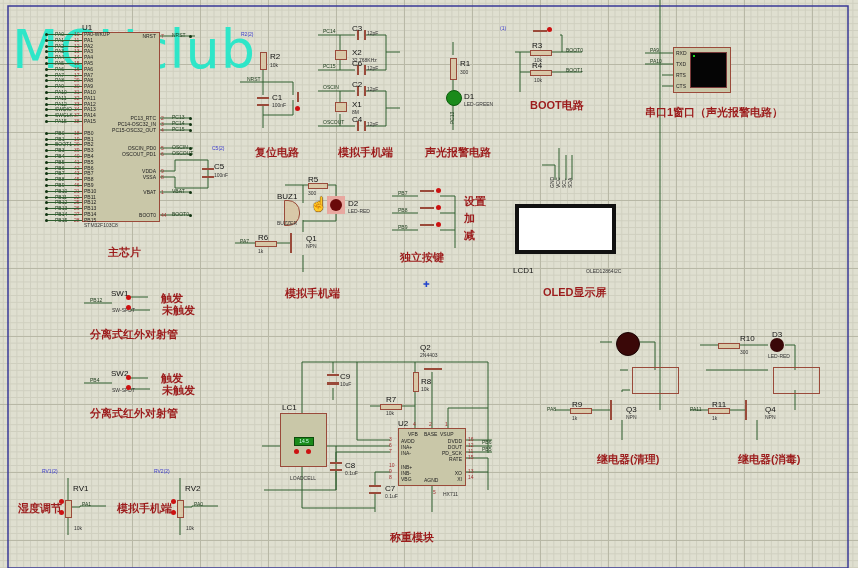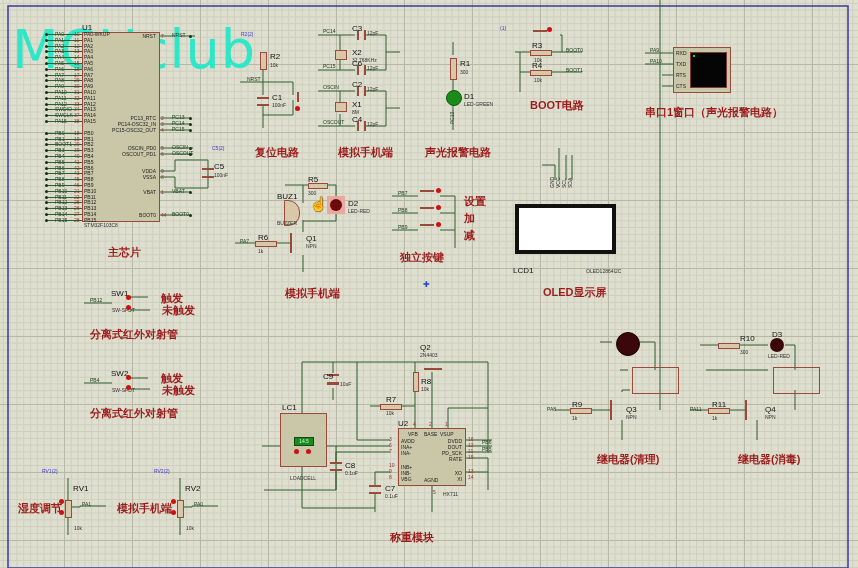--- a/index.html
+++ b/index.html
@@ -528,21 +528,21 @@
 <div class="lbl" style="left:18px;top:501px;">湿度调节</div>
 <div class="lbl" style="left:117px;top:501px;">模拟手机端</div>
 
 <div style="position:absolute;left:280px;top:413px;width:45px;height:52px;background:#c9c7a8;border:1px solid #9a4a3a;"></div>
 <div style="position:absolute;left:294px;top:437px;width:18px;height:7px;background:#1a8a1a;border:1px solid #0c4c0c;color:#cfe;font-size:5px;text-align:center;line-height:7px;">14.5</div>
 <div style="position:absolute;left:294px;top:449px;width:5px;height:5px;border-radius:50%;background:#cc1111;"></div>
 <div style="position:absolute;left:306px;top:449px;width:5px;height:5px;border-radius:50%;background:#cc1111;"></div>
 <div class="ref" style="left:282px;top:403px;">LC1</div>
 <div class="val" style="left:290px;top:475px;">LOADCELL</div>
 <div style="position:absolute;left:327px;top:374px;width:12px;height:6px;border-top:2px solid #9a4a3a;border-bottom:3px dashed #9a4a3a;"></div>
-<div class="ref" style="left:323px;top:372px;">C9</div>
+<div class="ref" style="left:340px;top:372px;">C9</div>
 <div class="val" style="left:340px;top:381px;">10uF</div>
 <div style="position:absolute;left:330px;top:462px;width:12px;height:5px;border-top:2px solid #9a4a3a;border-bottom:2px solid #9a4a3a;"></div>
 <div class="ref" style="left:345px;top:461px;">C8</div>
 <div class="val" style="left:345px;top:470px;">0.1uF</div>
 <div style="position:absolute;left:369px;top:485px;width:12px;height:5px;border-top:2px solid #9a4a3a;border-bottom:2px solid #9a4a3a;"></div>
 <div class="ref" style="left:385px;top:484px;">C7</div>
 <div class="val" style="left:385px;top:493px;">0.1uF</div>
 <div style="position:absolute;left:380px;top:404px;width:20px;height:4px;background:#d8c8a8;border:1px solid #9a4a3a;"></div>
 <div class="ref" style="left:386px;top:395px;">R7</div>
 <div class="val" style="left:386px;top:410px;">10k</div>

